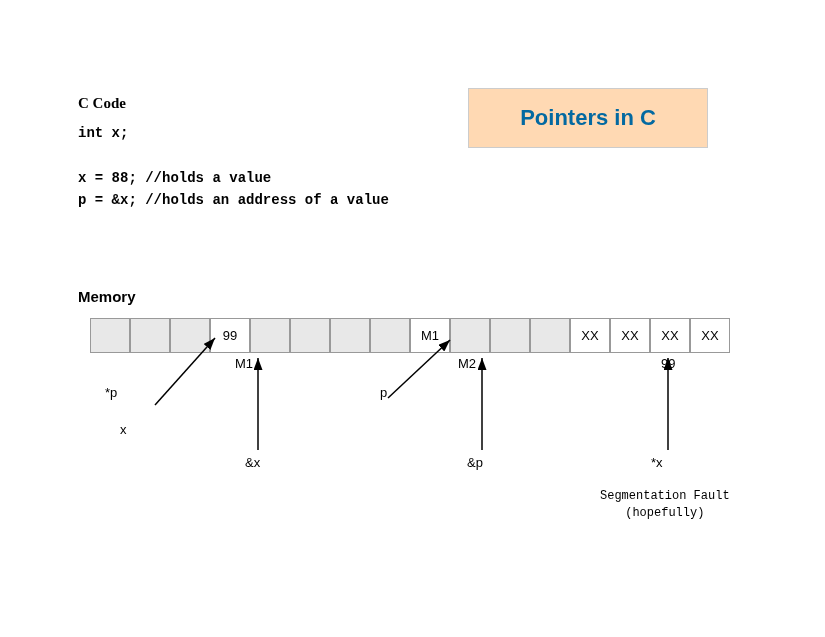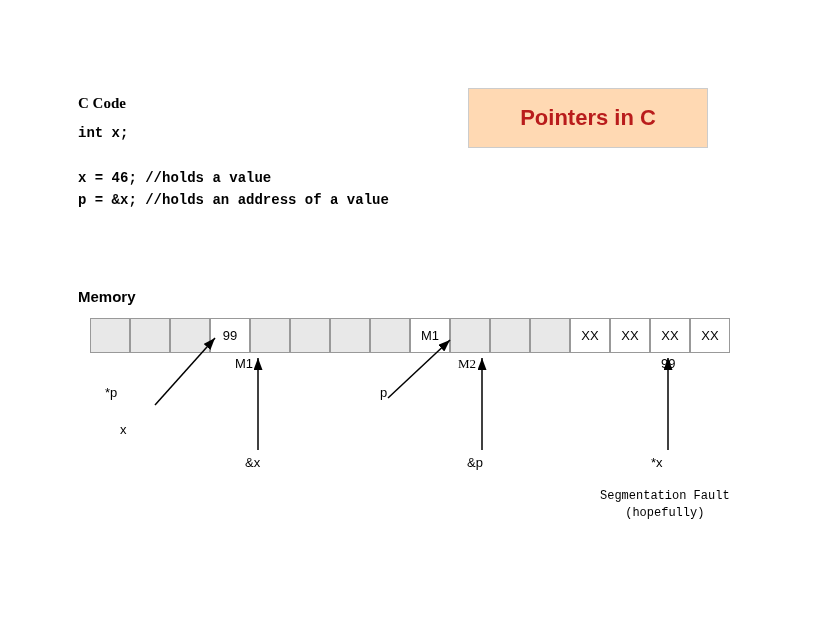--- a/index.html
+++ b/index.html
@@ -21,21 +21,21 @@
       background: #ffd9b3;
       border: 1px solid #ccc;
       display: flex;
       align-items: center;
       justify-content: center;
     }
 
     .title-box span {
       font-size: 22px;
       font-weight: bold;
-      color: #b91c1c;
+      color: #0369a1;
     }
 
     .code-section {
       position: absolute;
       top: 95px;
       left: 78px;
     }
 
     .code-label {
       font-size: 15px;
@@ -118,21 +118,21 @@
       font-size: 13px;
       font-family: Arial, sans-serif;
     }
 
     
     .m2-above {
       position: absolute;
       top: 356px;
       left: 458px;
       font-size: 13px;
-      font-family: Liberation Serif, serif;
+      font-family: Liberation Sans, sans-serif;
     }
 
     
     .p-label {
       position: absolute;
       top: 385px;
       left: 380px;
       font-size: 13px;
       font-family: Arial, sans-serif;
     }
@@ -186,21 +186,21 @@
 
 <div class="title-box">
   <span>Pointers in C</span>
 </div>
 
 <div class="code-section">
   <div class="code-label">C Code</div>
   <div class="code-block">
     <div>int x;</div>
     <br>
-    <div>x = 46;    //holds a value</div>
+    <div>x = 88;    //holds a value</div>
     <div>p = &amp;x;   //holds an address of a value</div>
   </div>
 </div>
 
 <div class="memory-label" style="position:absolute; top:288px; left:78px;">Memory</div>
 
 <div class="cells-container">
 
   <div class="cell"></div>
   <div class="cell"></div>

